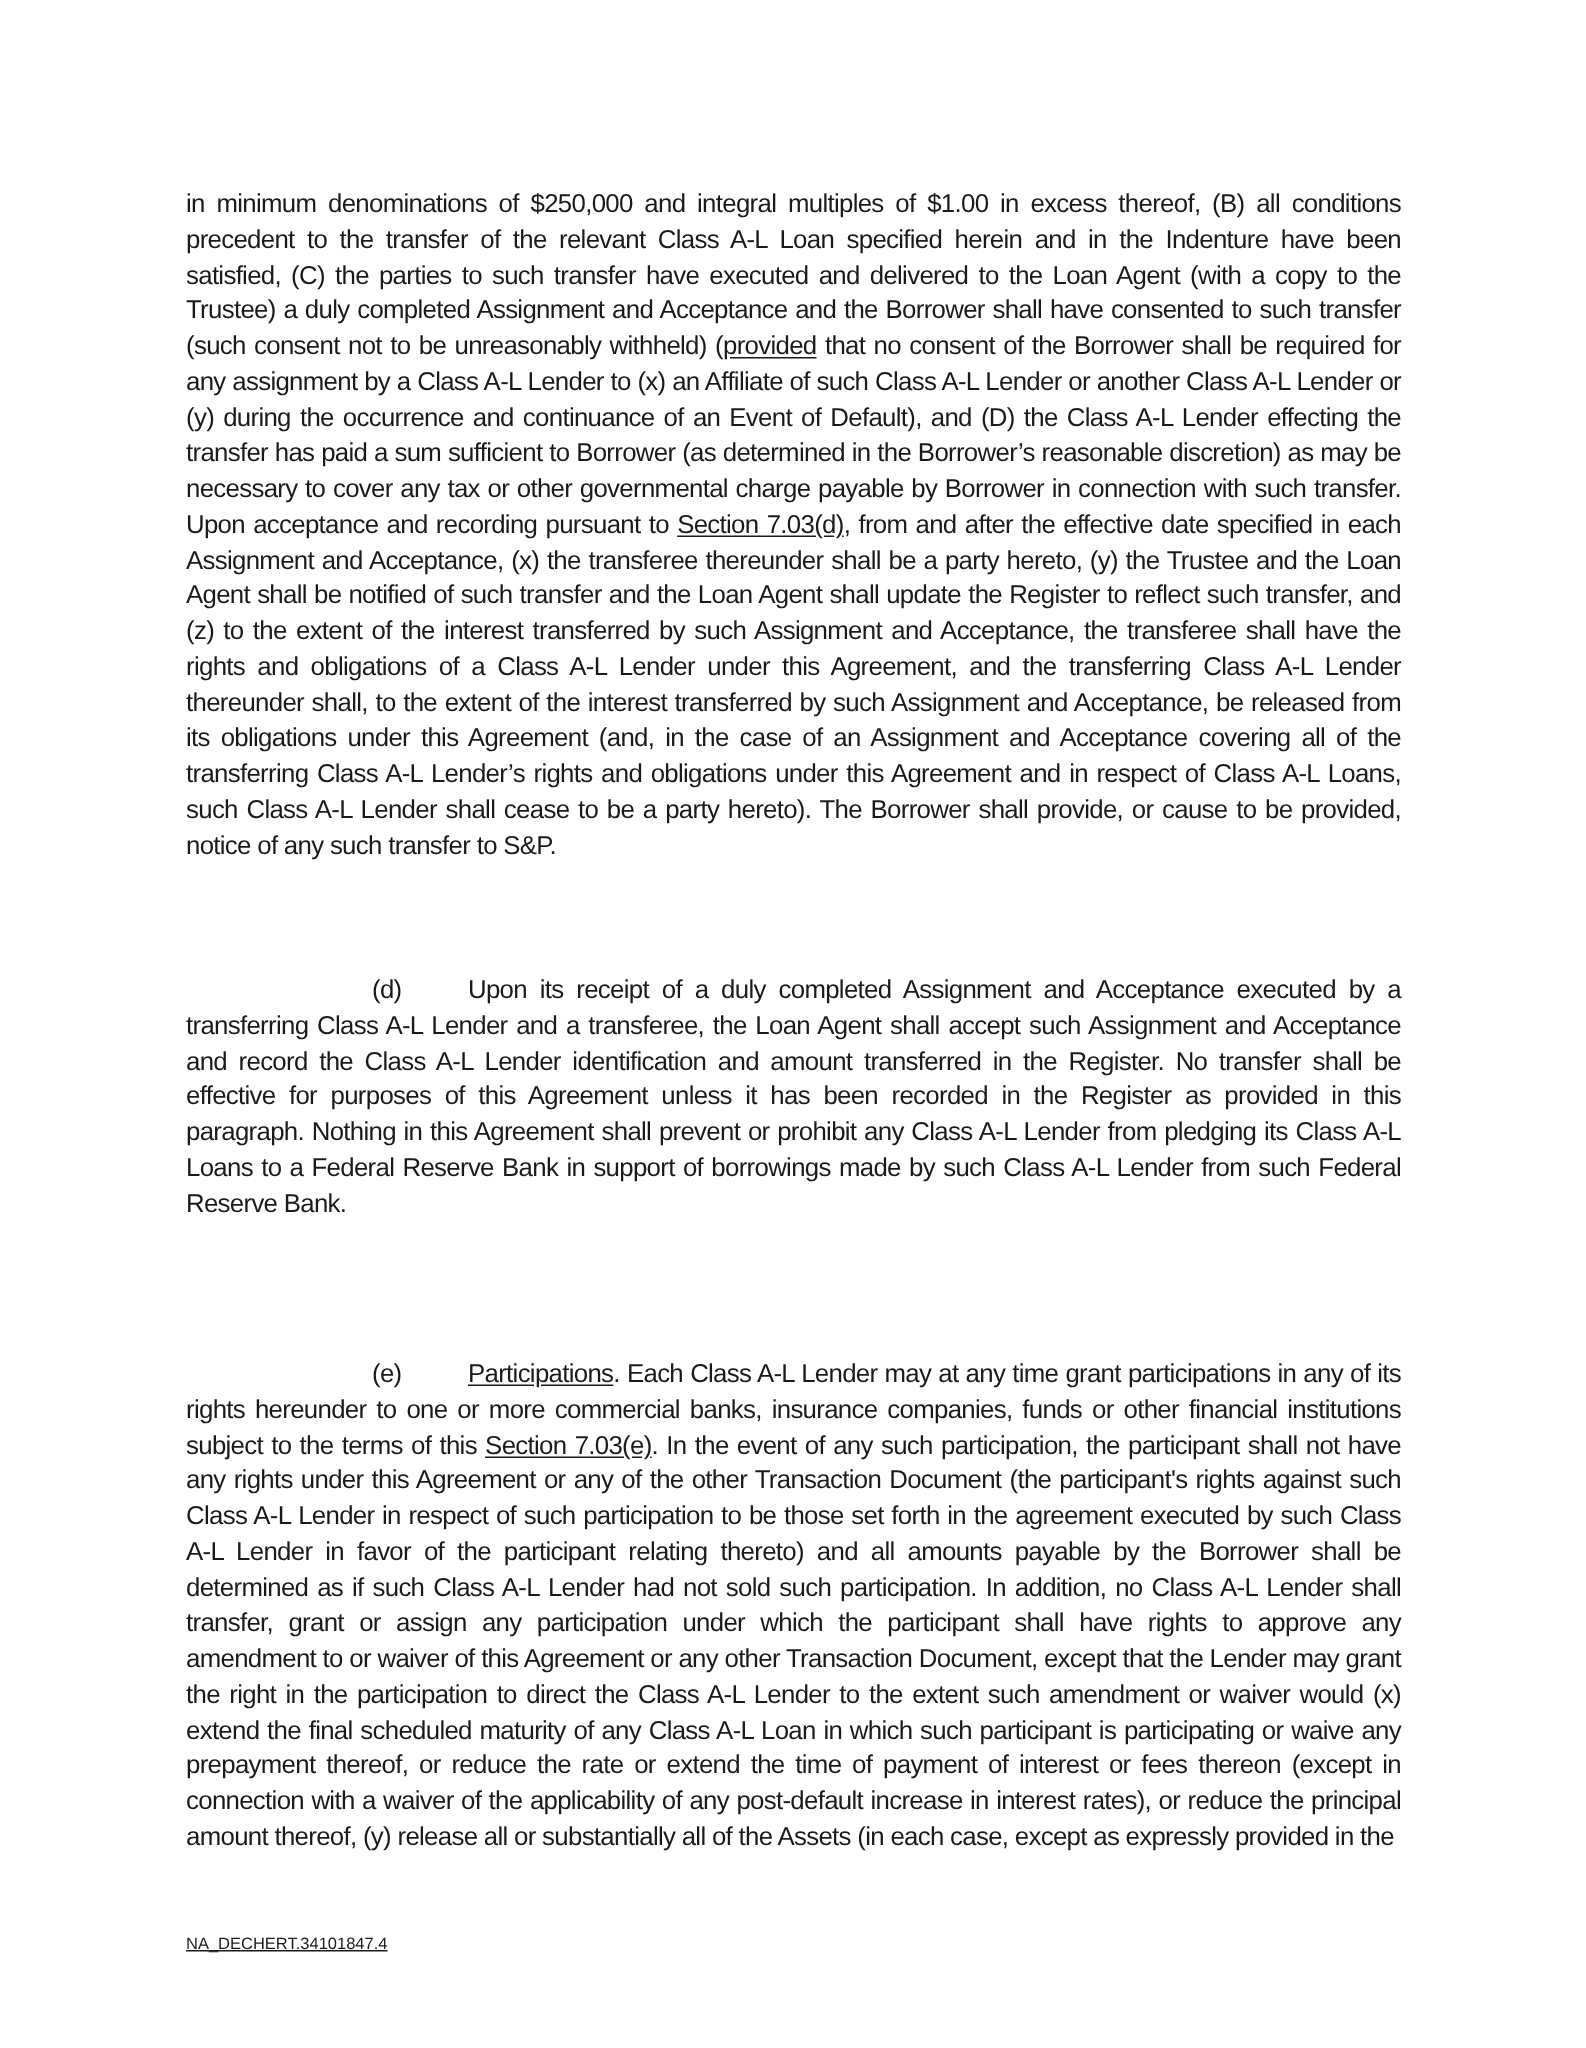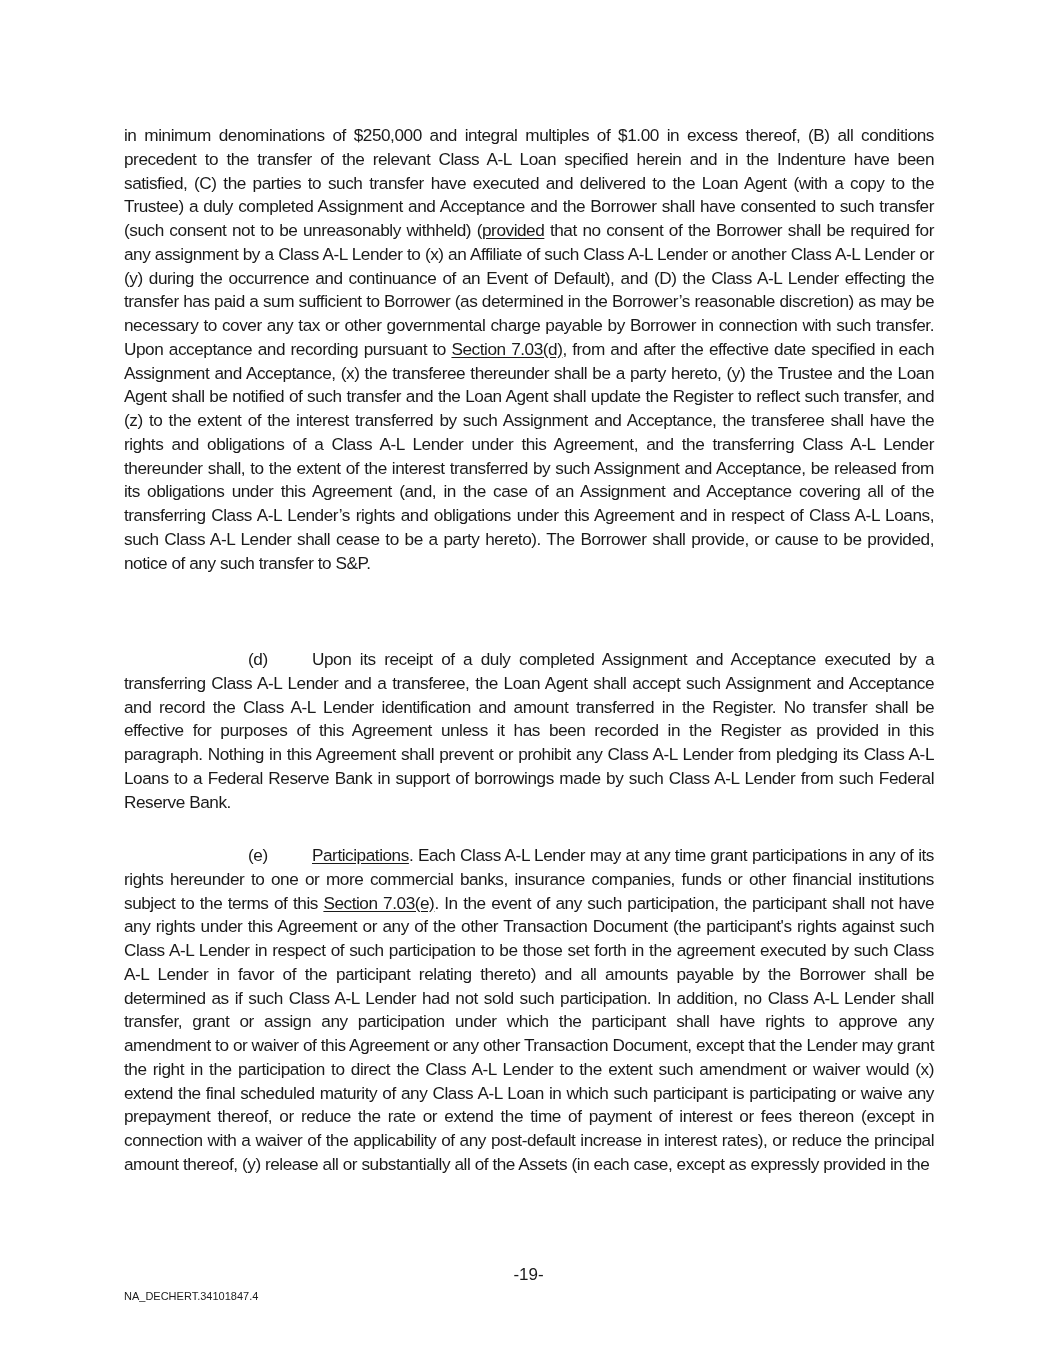--- a/index.html
+++ b/index.html
@@ -32,21 +32,21 @@
       text-align: justify;
       letter-spacing: -0.45px;
       word-spacing: 0px;
       color: #1a1a1a;
     }
     .para {
       margin: 0;
     }
     .para-1 { top: 124px; }
     .para-d { top: 648px; }
-    .para-e { top: 844px; }
+    .para-e { top: 904px; }
     .indent-label {
       display: inline-block;
       margin-left: 124px;
       width: 64px;
     }
     .u {
       text-decoration: underline;
       text-underline-offset: 2px;
     }
     .page-number {
@@ -59,29 +59,29 @@
       font-size: 17px;
       color: #1a1a1a;
     }
     .doc-id {
       position: absolute;
       left: 124px;
       top: 1290px;
       font-family: "Liberation Sans", sans-serif;
       font-size: 11px;
       color: #1a1a1a;
+      text-decoration: underline;
     }
   </style>
 </head>
 <body>
 
 <div class="page">
 
   <p class="body-text para para-1"><span>in minimum denominations of $250,000 and integral multiples of $1.00 in excess thereof, (B) all conditions precedent to the transfer of the relevant Class A-L Loan specified herein and in the Indenture have been satisfied, (C) the parties to such transfer have executed and delivered to the Loan Agent (with a copy to the Trustee) a duly completed Assignment and Acceptance and the Borrower shall have consented to such transfer (such consent not to be unreasonably withheld) (</span><span class="u">provided</span><span> that no consent of the Borrower shall be required for any assignment by a Class A-L Lender to (x) an Affiliate of such Class A-L Lender or another Class A-L Lender or (y) during the occurrence and continuance of an Event of Default), and (D) the Class A-L Lender effecting the transfer has paid a sum sufficient to Borrower (as determined in the Borrower’s reasonable discretion) as may be necessary to cover any tax or other governmental charge payable by Borrower in connection with such transfer. Upon acceptance and recording pursuant to </span><span class="u">Section 7.03(d)</span><span>, from and after the effective date specified in each Assignment and Acceptance, (x) the transferee thereunder shall be a party hereto, (y) the Trustee and the Loan Agent shall be notified of such transfer and the Loan Agent shall update the Register to reflect such transfer, and (z) to the extent of the interest transferred by such Assignment and Acceptance, the transferee shall have the rights and obligations of a Class A-L Lender under this Agreement, and the transferring Class A-L Lender thereunder shall, to the extent of the interest transferred by such Assignment and Acceptance, be released from its obligations under this Agreement (and, in the case of an Assignment and Acceptance covering all of the transferring Class A-L Lender’s rights and obligations under this Agreement and in respect of Class A-L Loans, such Class A-L Lender shall cease to be a party hereto). The Borrower shall provide, or cause to be provided, notice of any such transfer to S&amp;P.</span></p>
 
   <p class="body-text para para-d"><span class="indent-label">(d)</span><span>Upon its receipt of a duly completed Assignment and Acceptance executed by a transferring Class A-L Lender and a transferee, the Loan Agent shall accept such Assignment and Acceptance and record the Class A-L Lender identification and amount transferred in the Register. No transfer shall be effective for purposes of this Agreement unless it has been recorded in the Register as provided in this paragraph. Nothing in this Agreement shall prevent or prohibit any Class A-L Lender from pledging its Class A-L Loans to a Federal Reserve Bank in support of borrowings made by such Class A-L Lender from such Federal Reserve Bank.</span></p>
 
   <p class="body-text para para-e"><span class="indent-label">(e)</span><span class="u">Participations</span><span>.  Each Class A-L Lender may at any time grant participations in any of its rights hereunder to one or more commercial banks, insurance companies, funds or other financial institutions subject to the terms of this </span><span class="u">Section 7.03(e)</span><span>. In the event of any such participation, the participant shall not have any rights under this Agreement or any of the other Transaction Document (the participant's rights against such Class A-L Lender in respect of such participation to be those set forth in the agreement executed by such Class A-L Lender in favor of the participant relating thereto) and all amounts payable by the Borrower shall be determined as if such Class A-L Lender had not sold such participation.  In addition, no Class A-L Lender shall transfer, grant or assign any participation under which the participant shall have rights to approve any amendment to or waiver of this Agreement or any other Transaction Document, except that the Lender may grant the right in the participation to direct the Class A-L Lender to the extent such amendment or waiver would (x) extend the final scheduled maturity of any Class A-L Loan in which such participant is participating or waive any prepayment thereof, or reduce the rate or extend the time of payment of interest or fees thereon (except in connection with a waiver of the applicability of any post-default increase in interest rates), or reduce the principal amount thereof, (y) release all or substantially all of the Assets (in each case, except as expressly provided in the</span></p>
 
-  <div class="page-number">-19-</div>
   <div class="doc-id">NA_DECHERT.34101847.4</div>
 
 </div>
 
 </body></html>

